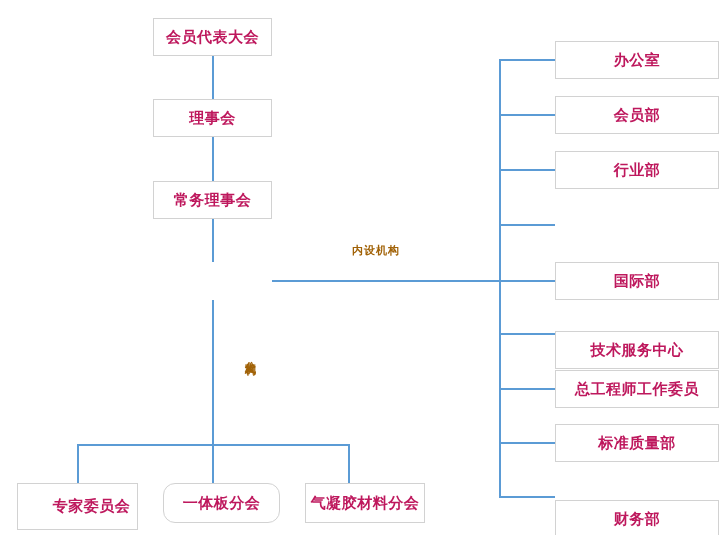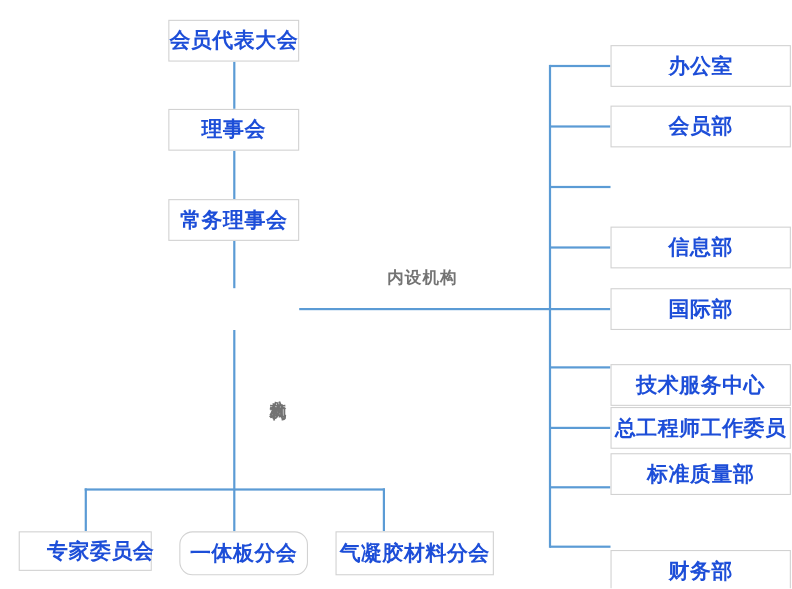--- a/index.html
+++ b/index.html
@@ -9,50 +9,50 @@
     background:#ffffff;
     font-family:"Liberation Sans","DejaVu Sans",sans-serif;
     overflow:hidden;
   }
   .node{
     position:absolute;
     box-sizing:border-box;
     display:flex;align-items:center;justify-content:center;
     background:#ffffff;
     border:1px solid #d2d2d2;
-    font-size:19px;font-weight:bold;color:#1d4ed8;
+    font-size:15px;font-weight:bold;color:#be185d;
     white-space:nowrap;
     letter-spacing:0.5px;
   }
   .vline{position:absolute;width:2px;background:#5b9bd5;}
   .hline{position:absolute;height:2px;background:#5b9bd5;}
   .group-label{
     position:absolute;
-    font-size:15px;font-weight:bold;color:#737373;
+    font-size:11px;font-weight:bold;color:#a16207;
     letter-spacing:1px;
   }
   .group-label.vertical{
     writing-mode:vertical-rl;
     text-orientation:upright;
     line-height:1.05;
     letter-spacing:1px;
   }
   
   .n-chain{left:153px;width:119px;height:38px;}
   .n-chain0{top:18px;}  .n-chain1{top:99px;}
   .n-chain2{top:181px;text-align:center;} .n-chain3{top:262px;}
   
   .n-right{left:555px;width:164px;height:38px;}
   .n-r0{top:41px;}  .n-r1{top:96px;}  .n-r2{top:151px;}
   .n-r3{top:206px;} .n-r4{top:262px;} .n-r5{top:315px;margin-top:16px;}
-  .n-r6{top:370px;} .n-r7{top:412px;} .n-r8{top:478px;margin-top:22px;}
+  .n-r6{top:370px;} .n-r7{top:424px;} .n-r8{top:478px;margin-top:22px;}
   
-  .n-b0{left:17px;top:483px;width:121px;height:36px;padding-left:28px;}
+  .n-b0{left:17px;top:483px;width:121px;height:47px;padding-left:28px;}
   .n-b1{left:163px;top:483px;width:117px;height:40px;border-radius:12px;}
-  .n-b2{left:305px;top:483px;width:144px;height:40px;}
+  .n-b2{left:305px;top:483px;width:120px;height:40px;}
   
   .cv0{left:212px;top:56px;height:43px;}
   .cv1{left:212px;top:137px;height:44px;}
   .cv2{left:212px;top:219px;height:43px;}
   .cv3{left:212px;top:300px;height:183px;}
   
   .main-h{left:272px;top:280px;width:228px;}
   .trunk-v{left:499px;top:59px;height:439px;}
   .stub{left:500px;width:55px;}
   .s0{top:59px;} .s1{top:114px;} .s2{top:169px;}
@@ -94,21 +94,21 @@
 
   <div class="node n-chain n-chain0">会员代表大会</div>
   <div class="node n-chain n-chain1">理事会</div>
   <div class="node n-chain n-chain2">常务理事会</div>
 
   <div class="group-label lbl-internal">内设机构</div>
   <div class="group-label vertical lbl-branch">分支机构</div>
 
   <div class="node n-right n-r0">办公室</div>
   <div class="node n-right n-r1">会员部</div>
-  <div class="node n-right n-r3">信息部</div>
+  <div class="node n-right n-r2">行业部</div>
   <div class="node n-right n-r4">国际部</div>
   <div class="node n-right n-r5">技术服务中心</div>
   <div class="node n-right n-r6">总工程师工作委员</div>
   <div class="node n-right n-r7">标准质量部</div>
   <div class="node n-right n-r8">财务部</div>
 
   <div class="node n-b0">专家委员会</div>
   <div class="node n-b1">一体板分会</div>
   <div class="node n-b2">气凝胶材料分会</div>
 

